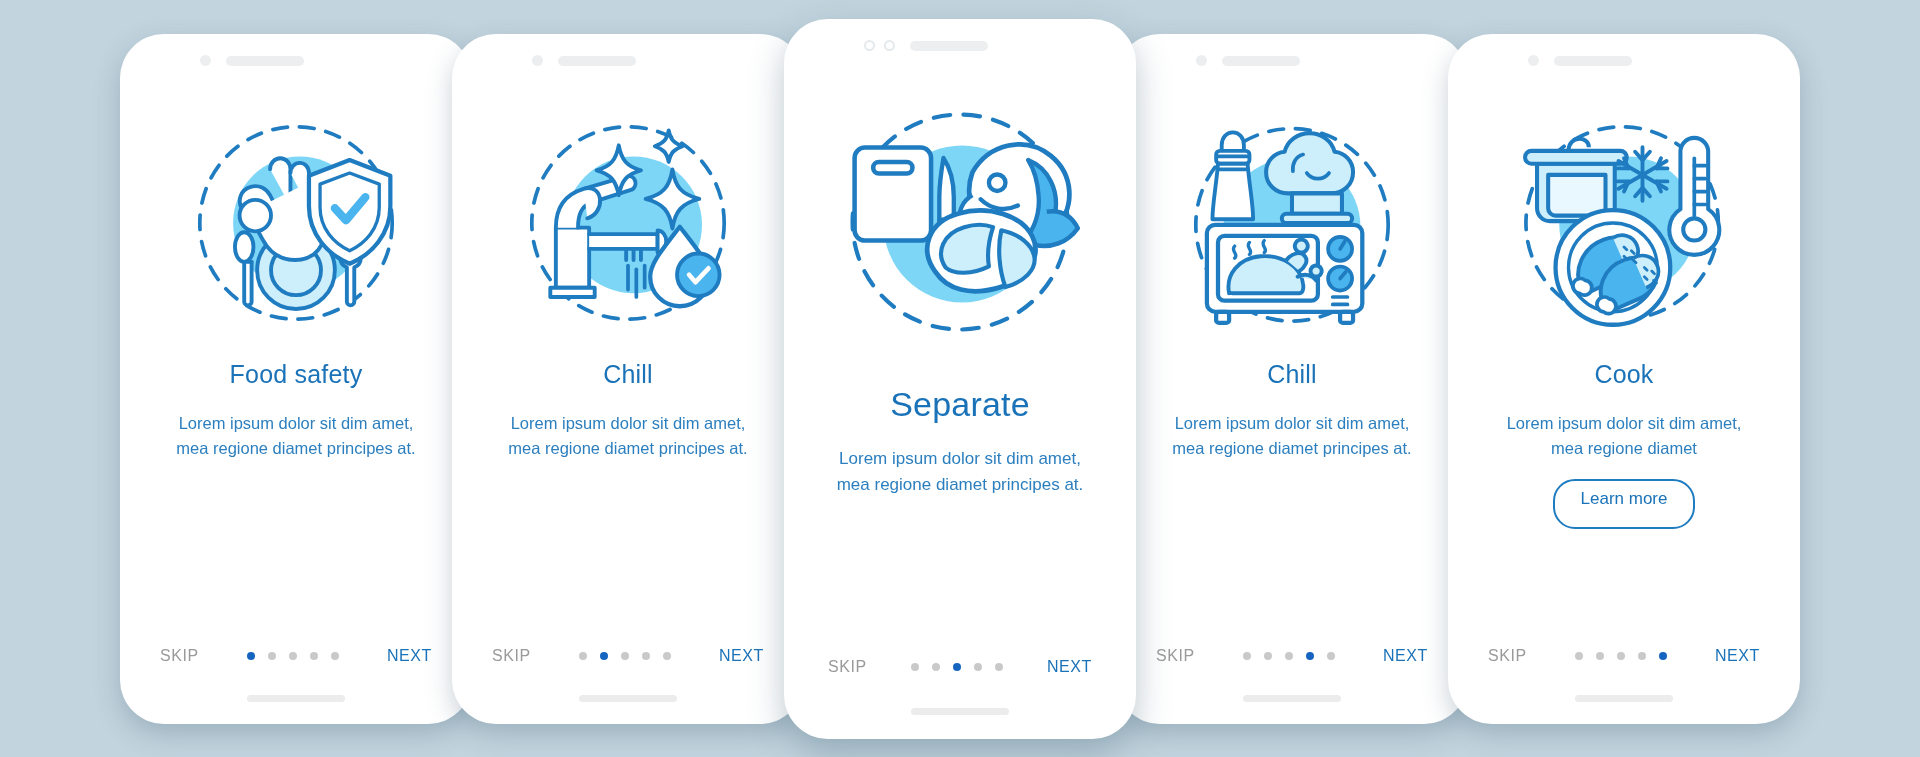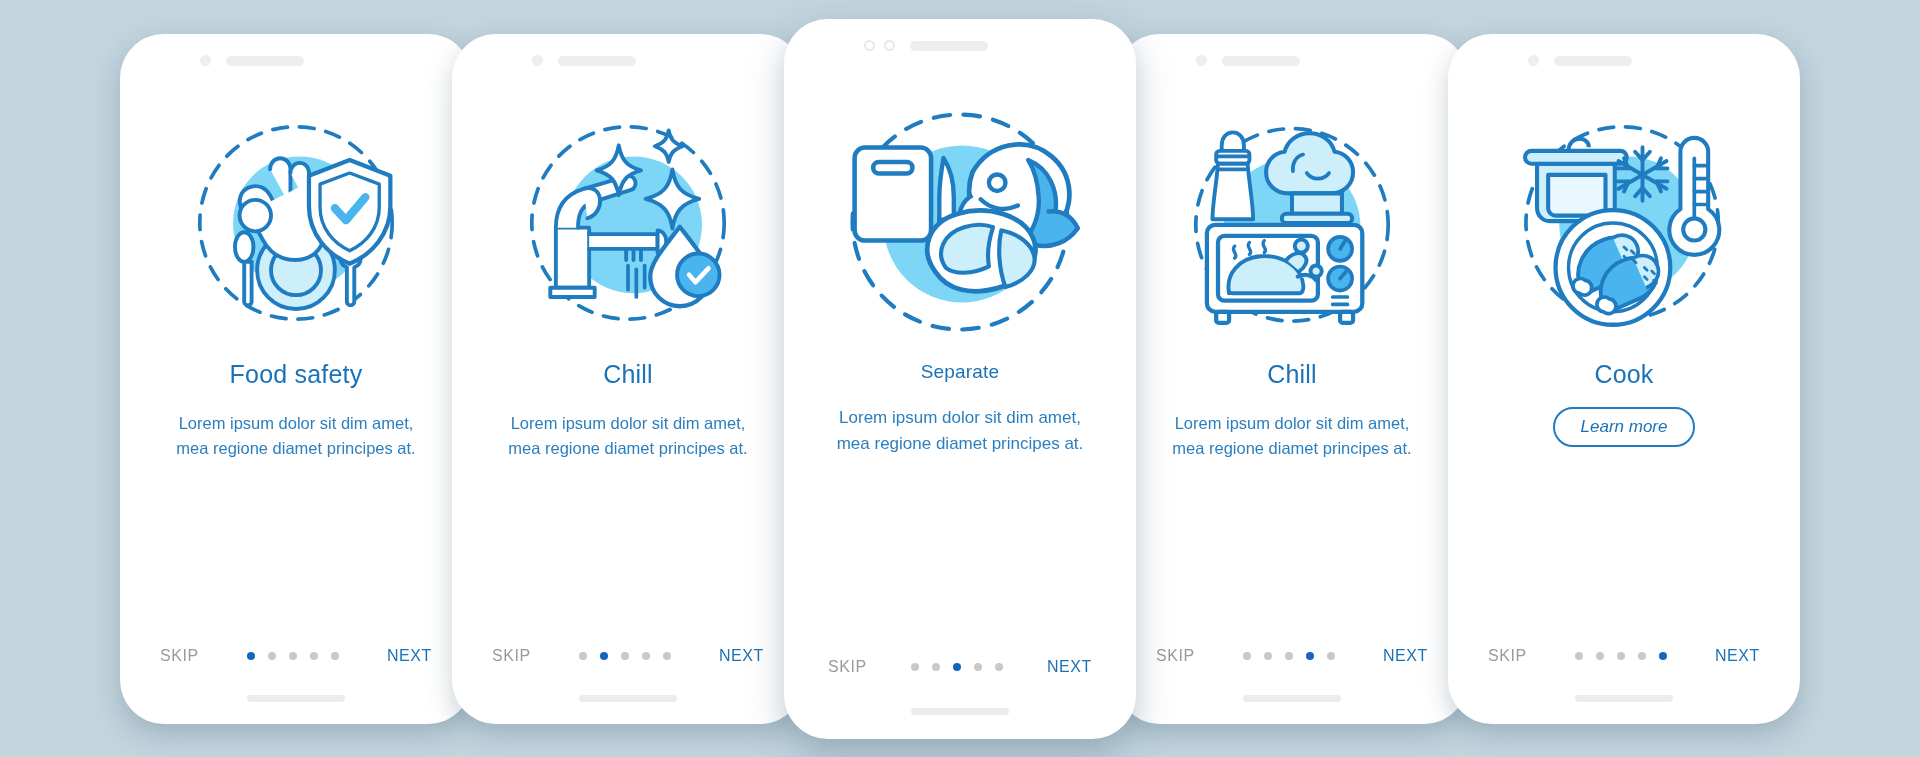--- a/index.html
+++ b/index.html
@@ -104,44 +104,43 @@
 
   
   .title {
     color: #1a72b8;
     font-size: 25px;
     font-weight: normal;
     text-align: center;
     letter-spacing: .2px;
   }
   .phone.side .title { margin-top: 12px; }
-  .phone.mid  .title { margin-top: 4px; font-size: 19px; }
+  .phone.mid  .title { margin-top: 28px; font-size: 34px; }
 
   .desc {
     color: #2c7fbf;
     font-size: 16.5px;
     line-height: 25px;
     text-align: center;
     width: 256px;
     margin-top: 22px;
   }
   .phone.mid .desc { width: 266px; font-size: 17px; line-height: 26px; }
 
   .learn-more {
     margin-top: 18px;
     border: 2px solid #1f7cc0;
     color: #1a72b8;
     background: transparent;
     border-radius: 22px;
     font-size: 17px;
     font-family: "Liberation Sans", sans-serif;
-    padding: 9px 26px 10px;
+    padding: 9px 26px 20px;
     cursor: pointer;
     line-height: 1;
-    font-style: italic;
   }
 
   
   .spacer { flex: 1 1 auto; }
 
   .nav {
     width: 100%;
     box-sizing: border-box;
     display: flex;
     align-items: center;
@@ -480,20 +479,21 @@
       <path d="M130 158 c10 -6 22 -2 26 8 c4 10 -2 20 -12 24" fill="#cdeefb" stroke="#1f7cc0" stroke-width="4" stroke-linejoin="round"></path>
       <path d="M98 216 a8 8 0 1 1 6 -14 a8 8 0 1 1 -6 14 z" fill="#ffffff" stroke="#1f7cc0" stroke-width="4" stroke-linejoin="round"></path>
       <g fill="none" stroke="#1f7cc0" stroke-width="3" stroke-linecap="round">
         <path d="M120 146 l3 3 M128 150 l3 3 M120 156 l3 3 M130 160 l3 3"></path>
         <path d="M142 168 l3 3 M150 172 l3 3 M142 178 l3 3 M152 182 l3 3"></path>
       </g>
     </g>
   </svg>
         </div>
         <div class="title">Cook</div>
+        <div class="desc">Lorem ipsum dolor sit dim amet, mea regione diamet</div>
         <button class="learn-more">Learn more</button>
         <div class="spacer"></div>
         <div class="nav">
           <span class="skip">SKIP</span>
           <div class="dots">
             <span class="dot"></span>
             <span class="dot"></span>
             <span class="dot"></span>
             <span class="dot"></span>
             <span class="dot active"></span>

